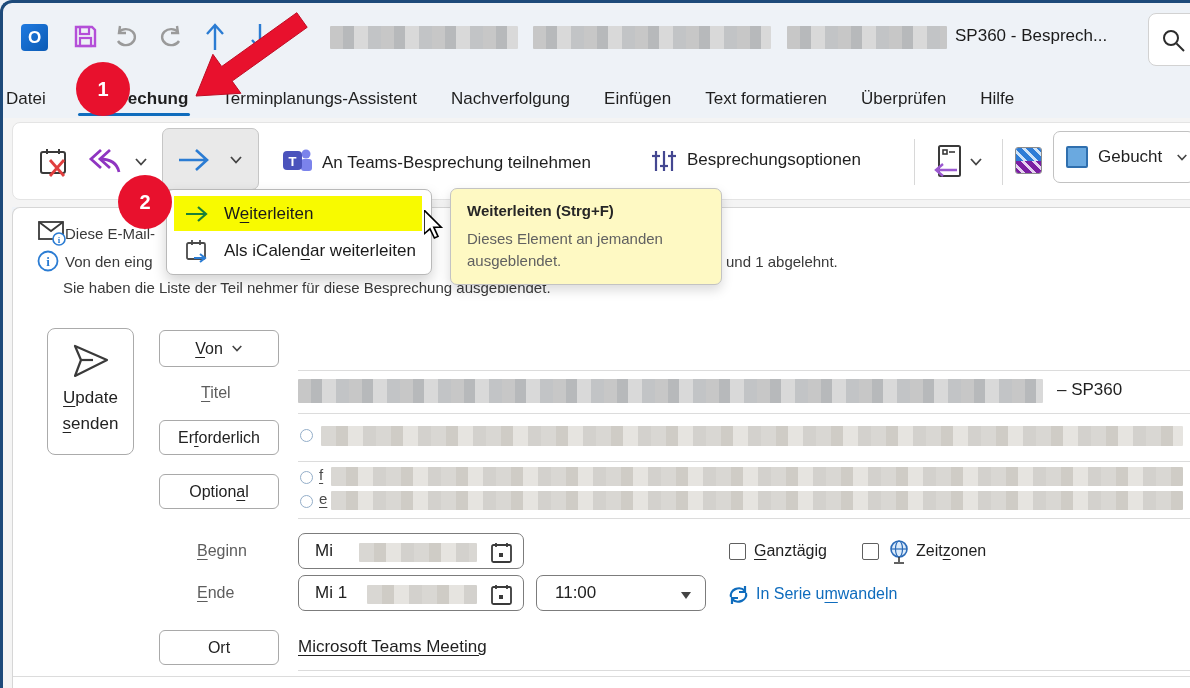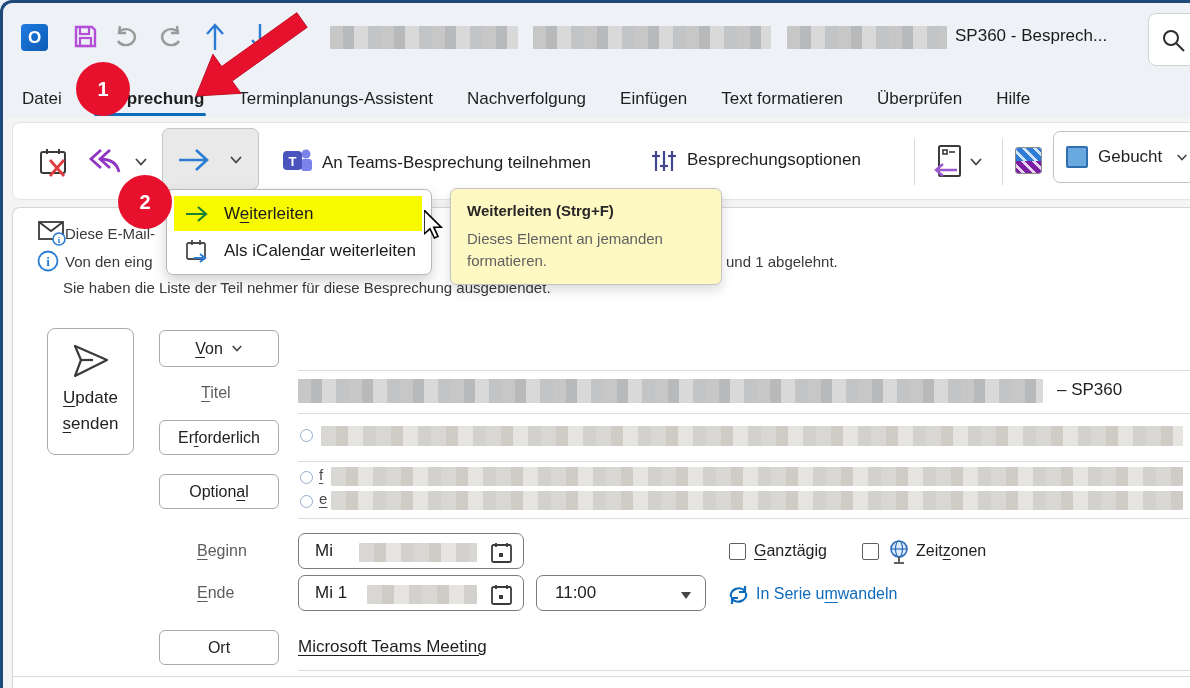--- a/index.html
+++ b/index.html
@@ -2,21 +2,21 @@
 <html><head>
 <meta charset="utf-8">
 <style>
   * { margin:0; padding:0; box-sizing:border-box; }
   html,body { width:1190px; height:688px; overflow:hidden; }
   body { font-family:"Liberation Sans", sans-serif; background:#eef2f7; position:relative; }
   .abs { position:absolute; }
   .window-frame { position:absolute; inset:0; border-top:3px solid #1d4a7a; border-left:3px solid #1d4a7a; border-top-left-radius:12px; pointer-events:none; z-index:50; }
   
   .titlebar { position:absolute; left:0; top:0; width:1190px; height:80px; background:#eef2f7; }
-  .tabsrow  { position:absolute; left:0; top:80px; width:1190px; height:38px; background:#eef2f7; display:flex; align-items:center; gap:34px; padding-left:22px; font-size:17px; color:#1f1f1f; }
+  .tabsrow  { position:absolute; left:0; top:80px; width:1190px; height:38px; background:#eef2f7; display:flex; align-items:center; gap:34px; padding-left:6px; font-size:17px; color:#1f1f1f; }
   .tab { position:relative; cursor:default; white-space:nowrap; }
   .tab.active { font-weight:600; }
   .tab.active::after { content:""; position:absolute; left:-2px; right:-2px; bottom:-7px; height:3.5px; background:#0f6cbd; border-radius:2px; }
   .ribbonstrip { position:absolute; left:0; top:118px; width:1190px; height:89px; background:#f4f4f4; }
   .ribbon-island { position:absolute; left:12px; top:4px; width:1190px; height:78px; background:#fff; border:1px solid #e4e4e4; border-radius:8px; }
   .vdiv { position:absolute; top:16px; height:46px; width:1px; background:#d8d8d8; }
   .rb-label { font-size:17px; color:#1f1f1f; white-space:nowrap; }
   
   .gutter { position:absolute; left:0; top:207px; width:12px; bottom:0; background:#f4f4f4; }
   .content { position:absolute; left:12px; top:207px; right:0; bottom:0; background:#fff; border-top:1px solid #d6d6d6; border-left:1px solid #d6d6d6; border-top-left-radius:8px; }
@@ -301,21 +301,21 @@
         <path d="M2 10 H21 M14 3 L22 10 L14 17" fill="none" stroke="#1a8038" stroke-width="2.2"></path>
       </svg>
     <span style="position:relative;"><span>W</span><u>e</u><span>iterleiten</span></span>
   </div>
 </div>
 
 <div class="tooltip">
   <div class="tt">Weiterleiten (Strg+F)</div>
   <div class="tb">
     <div>Dieses Element an jemanden</div>
-    <div>formatieren.</div>
+    <div>ausgeblendet.</div>
   </div>
 </div>
 
 <div class="stepcircle" style="left:76px;top:62px;">1</div>
 <div class="stepcircle" style="left:118px;top:175px;">2</div>
 <svg class="abs" style="left:185px;top:5px;z-index:31;" width="135" height="105" viewBox="0 0 135 105">
   <polygon points="111.8,7.7 36.7,61.5 27.9,49.3 11,91 55.9,88.3 47.1,76.1 122.2,22.3" fill="#e8112d" stroke="#c00d24" stroke-width="1"></polygon>
 </svg>
 
 <svg class="abs" style="left:424px;top:210px;z-index:40;" width="22" height="30" viewBox="0 0 11 15">

